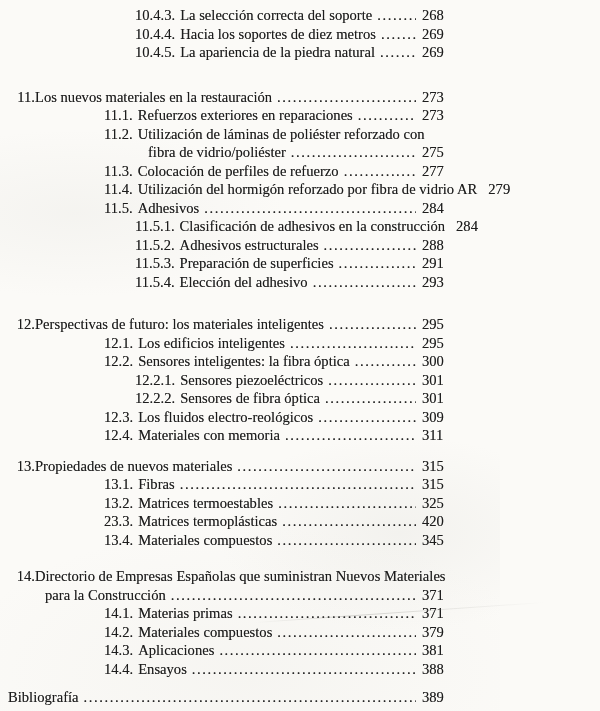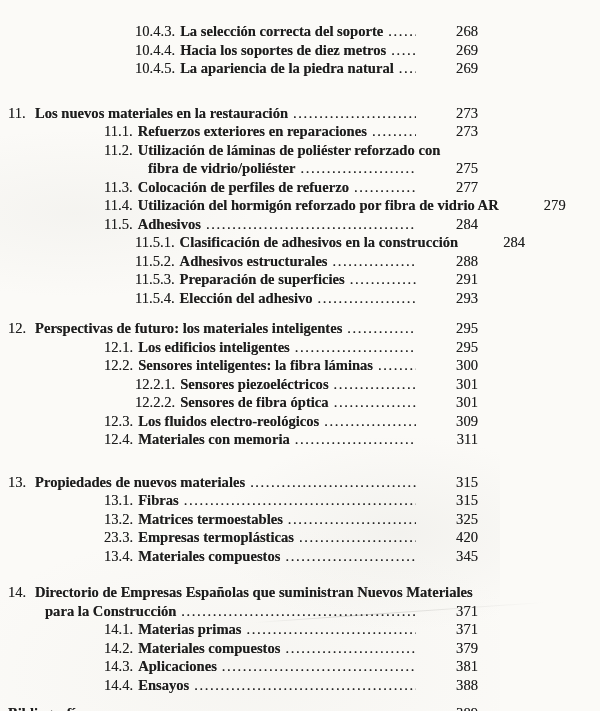--- a/index.html
+++ b/index.html
@@ -11,21 +11,21 @@
     height: 711px;
     overflow: hidden;
     background: #fbfaf7;
     font-family: "Liberation Serif", serif;
   }
   .page {
     position: relative;
     width: 500px;
     height: 711px;
     box-sizing: border-box;
-    padding-top: 22px;
+    padding-top: 6px;
     background:
       radial-gradient(ellipse 300px 120px at 15% 30%, rgba(205,205,198,0.14), transparent 70%),
       radial-gradient(ellipse 260px 140px at 80% 75%, rgba(200,200,192,0.16), transparent 70%),
       radial-gradient(ellipse 400px 200px at 50% 95%, rgba(210,208,200,0.12), transparent 75%),
       #fbfaf7;
     color: #1d1d1d;
   }
   
   .scratch {
     position: absolute;
@@ -54,40 +54,40 @@
   .lvl1 { padding-left: 104px; }
   .lvl2 { padding-left: 135px; }
   .num {
     white-space: pre;
     margin-right: 5px;
   }
   .num-wide {
     display: inline-block;
     min-width: 27px;
     margin-right: 0;
+    text-align: right;
   }
   .title {
     white-space: pre;
-    font-weight: bold;
   }
   .leader {
     flex: 1;
     overflow: hidden;
     white-space: nowrap;
     margin-left: 5px;
     letter-spacing: 1.6px;
     color: #242424;
   }
   .leader::after {
     content: "........................................................................................................................................................................................";
   }
   .page-num {
     width: 56px;
     flex: none;
-    text-align: right;
+    text-align: left;
     margin-left: 6px;
     white-space: pre;
   }
   .cont0 { margin-left: 37px; }
   .cont1 { margin-left: 44px; text-align: right; }
 </style>
 </head>
 <body>
 
 <div class="page">
@@ -192,40 +192,40 @@
         </div>
       </div>
       <div class="toc-row lvl2">
         <div class="line">
           <span class="num">11.5.4.</span>
           <span class="title">Elección del adhesivo</span>
           <span class="leader"></span>
           <span class="page-num">293</span>
         </div>
       </div>
-      <div class="toc-row lvl0" style="margin-top: 12px;">
+      <div class="toc-row lvl0" style="margin-top: 24px;">
         <div class="line">
           <span class="num num-wide">12.</span>
           <span class="title">Perspectivas de futuro: los materiales inteligentes</span>
           <span class="leader"></span>
           <span class="page-num">295</span>
         </div>
       </div>
       <div class="toc-row lvl1">
         <div class="line">
           <span class="num">12.1.</span>
           <span class="title">Los edificios inteligentes</span>
           <span class="leader"></span>
           <span class="page-num">295</span>
         </div>
       </div>
       <div class="toc-row lvl1">
         <div class="line">
           <span class="num">12.2.</span>
-          <span class="title">Sensores inteligentes: la fibra láminas</span>
+          <span class="title">Sensores inteligentes: la fibra óptica</span>
           <span class="leader"></span>
           <span class="page-num">300</span>
         </div>
       </div>
       <div class="toc-row lvl2">
         <div class="line">
           <span class="num">12.2.1.</span>
           <span class="title">Sensores piezoeléctricos</span>
           <span class="leader"></span>
           <span class="page-num">301</span>
@@ -248,21 +248,21 @@
         </div>
       </div>
       <div class="toc-row lvl1">
         <div class="line">
           <span class="num">12.4.</span>
           <span class="title">Materiales con memoria</span>
           <span class="leader"></span>
           <span class="page-num">311</span>
         </div>
       </div>
-      <div class="toc-row lvl0" style="margin-top: 24px;">
+      <div class="toc-row lvl0" style="margin-top: 12px;">
         <div class="line">
           <span class="num num-wide">13.</span>
           <span class="title">Propiedades de nuevos materiales</span>
           <span class="leader"></span>
           <span class="page-num">315</span>
         </div>
       </div>
       <div class="toc-row lvl1">
         <div class="line">
           <span class="num">13.1.</span>
@@ -275,21 +275,21 @@
         <div class="line">
           <span class="num">13.2.</span>
           <span class="title">Matrices termoestables</span>
           <span class="leader"></span>
           <span class="page-num">325</span>
         </div>
       </div>
       <div class="toc-row lvl1">
         <div class="line">
           <span class="num">23.3.</span>
-          <span class="title">Empresas termoplásticas</span>
+          <span class="title">Matrices termoplásticas</span>
           <span class="leader"></span>
           <span class="page-num">420</span>
         </div>
       </div>
       <div class="toc-row lvl1">
         <div class="line">
           <span class="num">13.4.</span>
           <span class="title">Materiales compuestos</span>
           <span class="leader"></span>
           <span class="page-num">345</span>

